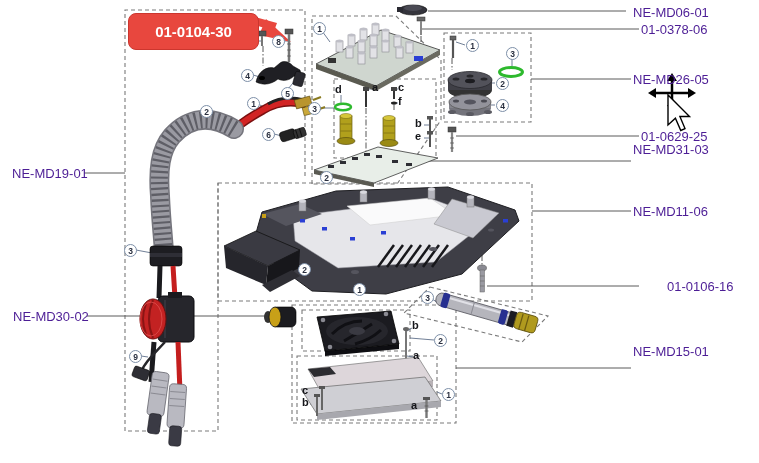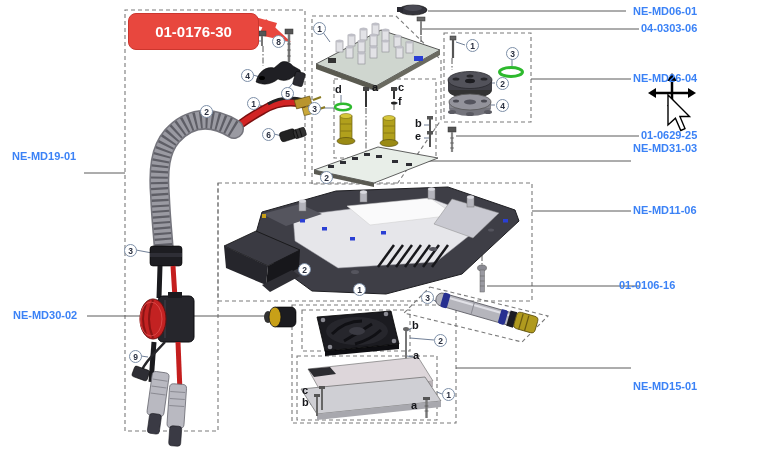--- a/index.html
+++ b/index.html
@@ -1,19 +1,19 @@
 <!DOCTYPE html>
 <html><head>
 <meta charset="utf-8">
 <style>
   html,body{margin:0;padding:0;background:#fff;}
   .stage{position:relative;width:759px;height:463px;background:#ffffff;
          font-family:"Liberation Sans",sans-serif;overflow:hidden;}
   .stage svg{position:absolute;left:0;top:0;}
-  .plabel{position:absolute;font-size:11px;font-weight:700;color:#3b82f6;white-space:nowrap;}
+  .plabel{position:absolute;font-size:13px;font-weight:400;color:#4c1d95;white-space:nowrap;}
   .cn{position:absolute;width:13px;height:13px;border:1px solid #7d8fa8;border-radius:50%;
       background:#fff;font-size:8.5px;font-weight:700;color:#2a3040;display:flex;
       align-items:center;justify-content:center;box-sizing:border-box;z-index:5;}
   .lt{position:absolute;font-size:11px;font-weight:700;color:#15161a;z-index:5;}
   .callout{position:absolute;left:128px;top:13px;width:129px;height:35px;background:#e8473e;
       border:1px solid #cc362e;border-radius:8px;color:#fff;display:flex;align-items:center;
       justify-content:center;font-size:15px;font-weight:600;z-index:6;}
 </style>
 </head>
 <body>
@@ -402,32 +402,32 @@
     <line x1="654" y1="93" x2="690" y2="93" stroke="#000" stroke-width="2.5"></line>
     <polygon points="672,73 667,81 677,81" fill="#000"></polygon>
     <polygon points="672,113 667,105 677,105" fill="#000"></polygon>
     <polygon points="648,93 656,88 656,98" fill="#000"></polygon>
     <polygon points="696,93 688,88 688,98" fill="#000"></polygon>
   </g>
   <path d="M668,95 L668,125 L675.4,118.2 L680.8,130.5 L685,128.6 L679.9,116.5 L689.5,116.5 Z" fill="#fff" stroke="#000" stroke-width="1.4"></path>
 </svg>
 
 <div class="callout">
-  <span>01-0176-30</span>
+  <span>01-0104-30</span>
 </div>
 
 <div class="plabel" style="left:633px;top:5px">NE-MD06-01</div>
-<div class="plabel" style="left:641px;top:22px">04-0303-06</div>
-<div class="plabel" style="left:633px;top:72px">NE-MD26-04</div>
+<div class="plabel" style="left:641px;top:22px">01-0378-06</div>
+<div class="plabel" style="left:633px;top:72px">NE-MD26-05</div>
 <div class="plabel" style="left:641px;top:129px">01-0629-25</div>
 <div class="plabel" style="left:633px;top:142px">NE-MD31-03</div>
 <div class="plabel" style="left:633px;top:204px">NE-MD11-06</div>
-<div class="plabel" style="left:619px;top:279px">01-0106-16</div>
-<div class="plabel" style="left:633px;top:380px">NE-MD15-01</div>
-<div class="plabel" style="left:12px;top:150px">NE-MD19-01</div>
+<div class="plabel" style="left:667px;top:279px">01-0106-16</div>
+<div class="plabel" style="left:633px;top:344px">NE-MD15-01</div>
+<div class="plabel" style="left:12px;top:166px">NE-MD19-01</div>
 <div class="plabel" style="left:13px;top:309px">NE-MD30-02</div>
 
 <div class="cn" style="left:246px;top:35px">7</div>
 <div class="cn" style="left:272px;top:35px">8</div>
 <div class="cn" style="left:241px;top:69px">4</div>
 <div class="cn" style="left:281px;top:87px">5</div>
 <div class="cn" style="left:247px;top:97px">1</div>
 <div class="cn" style="left:200px;top:105px">2</div>
 <div class="cn" style="left:262px;top:128px">6</div>
 <div class="cn" style="left:124px;top:244px">3</div>

